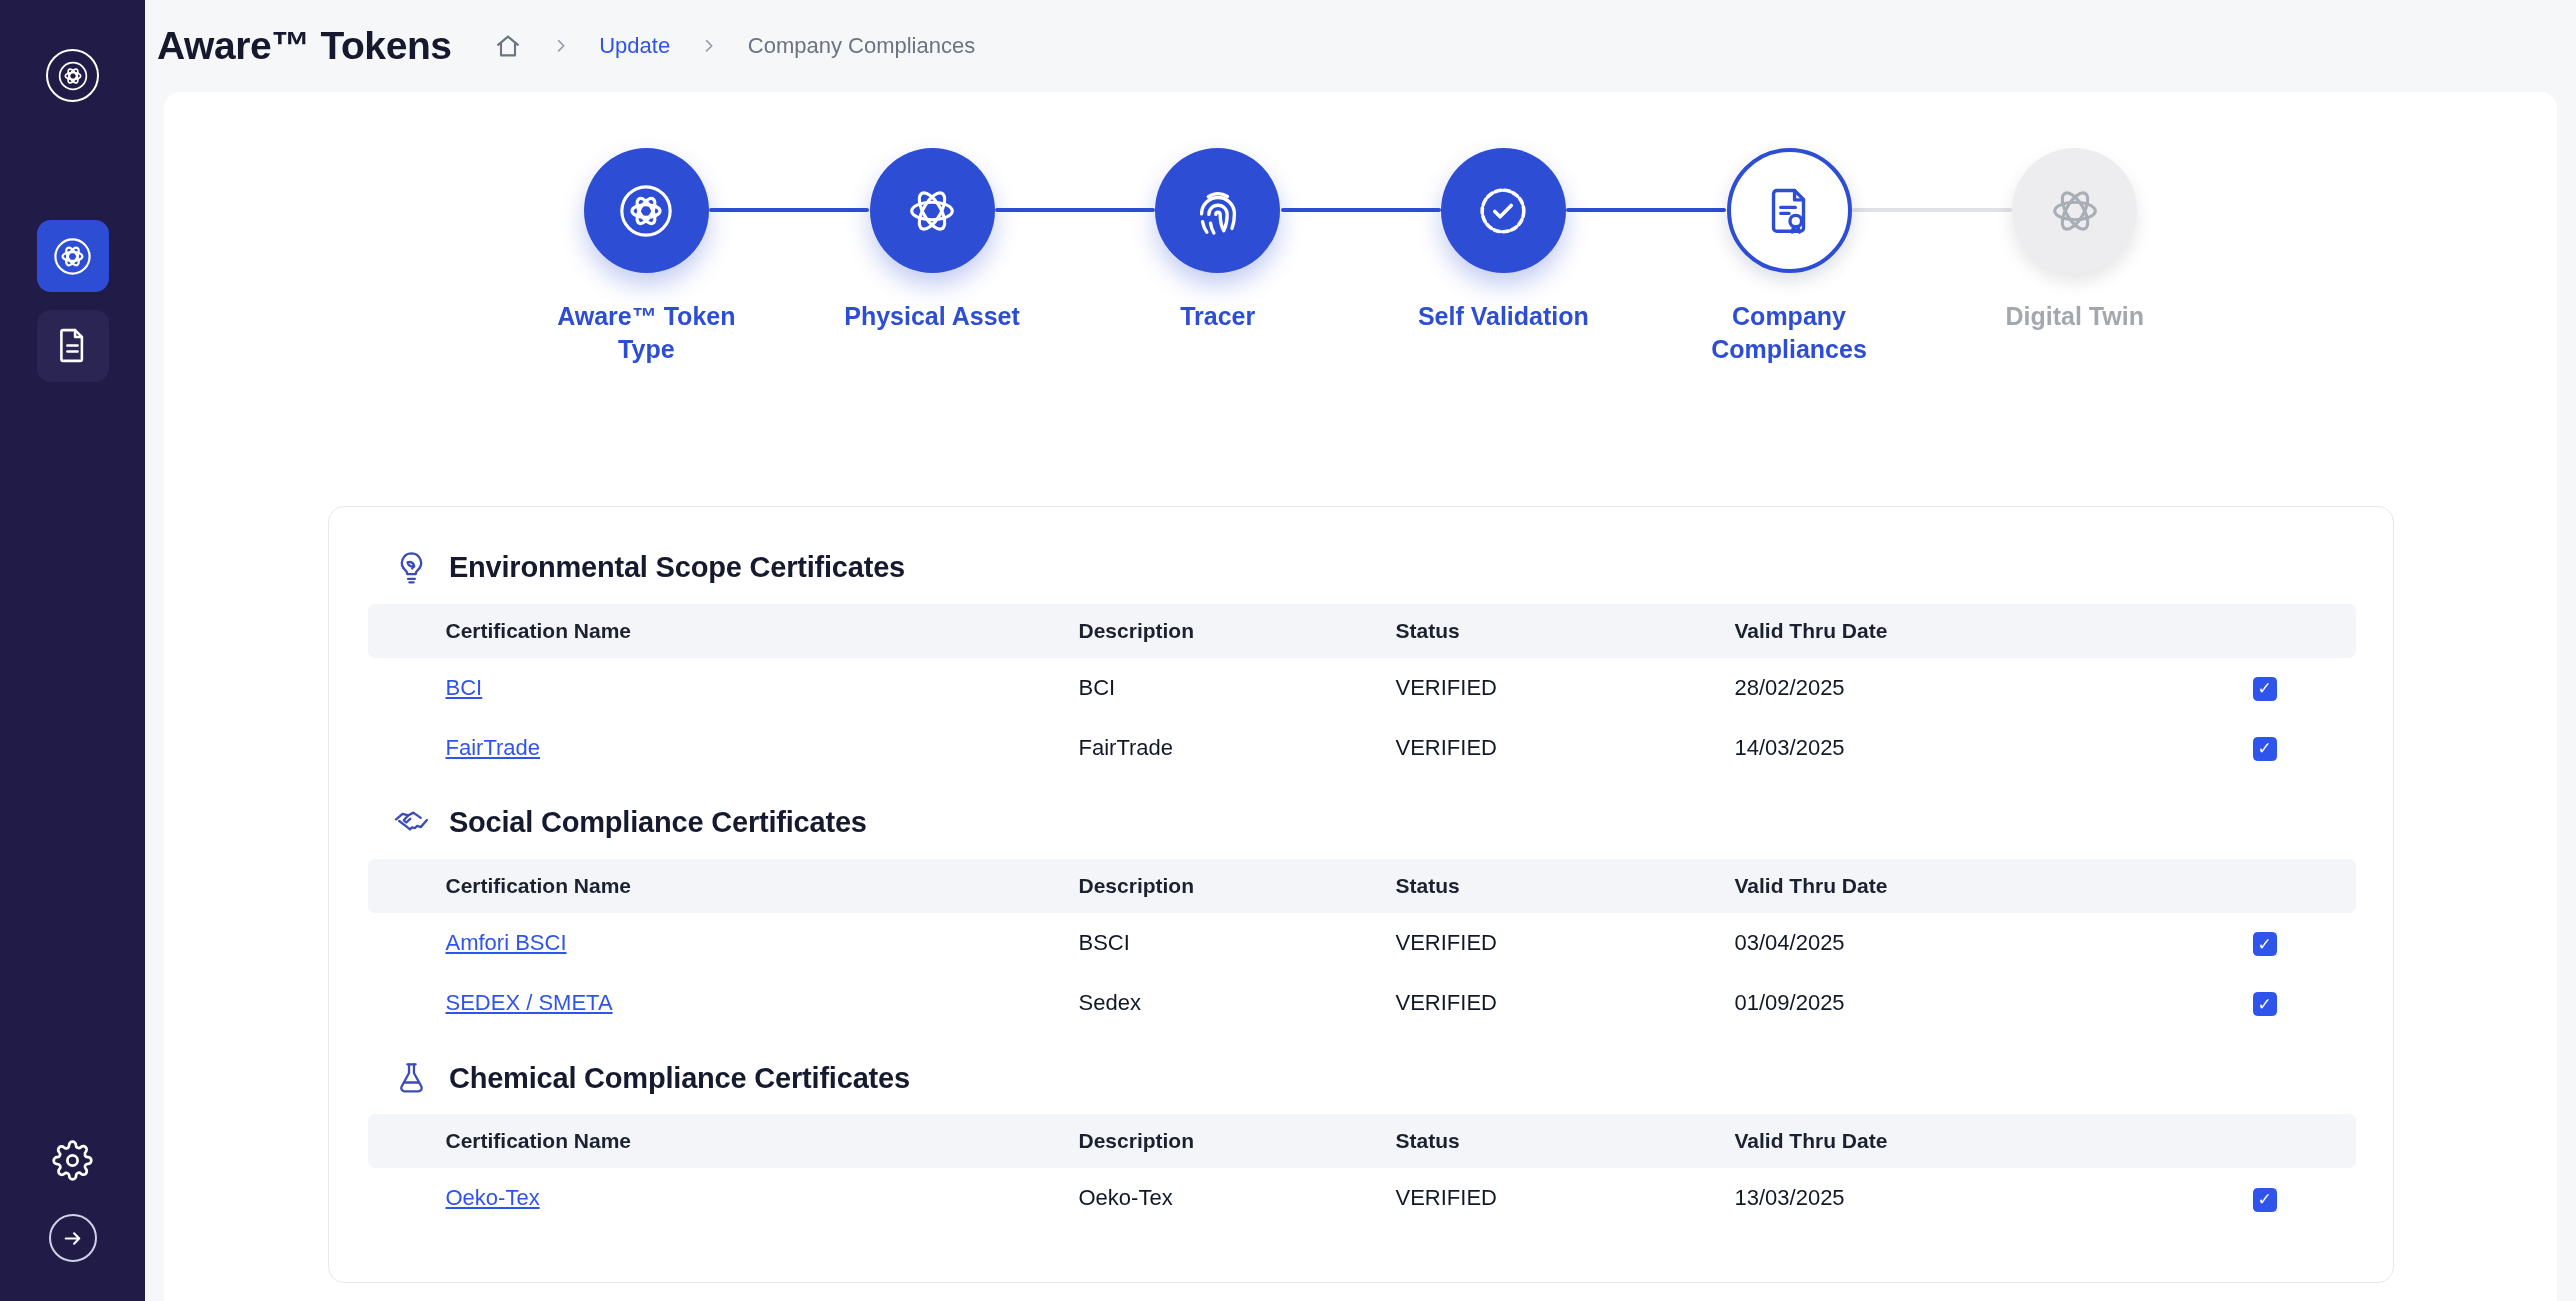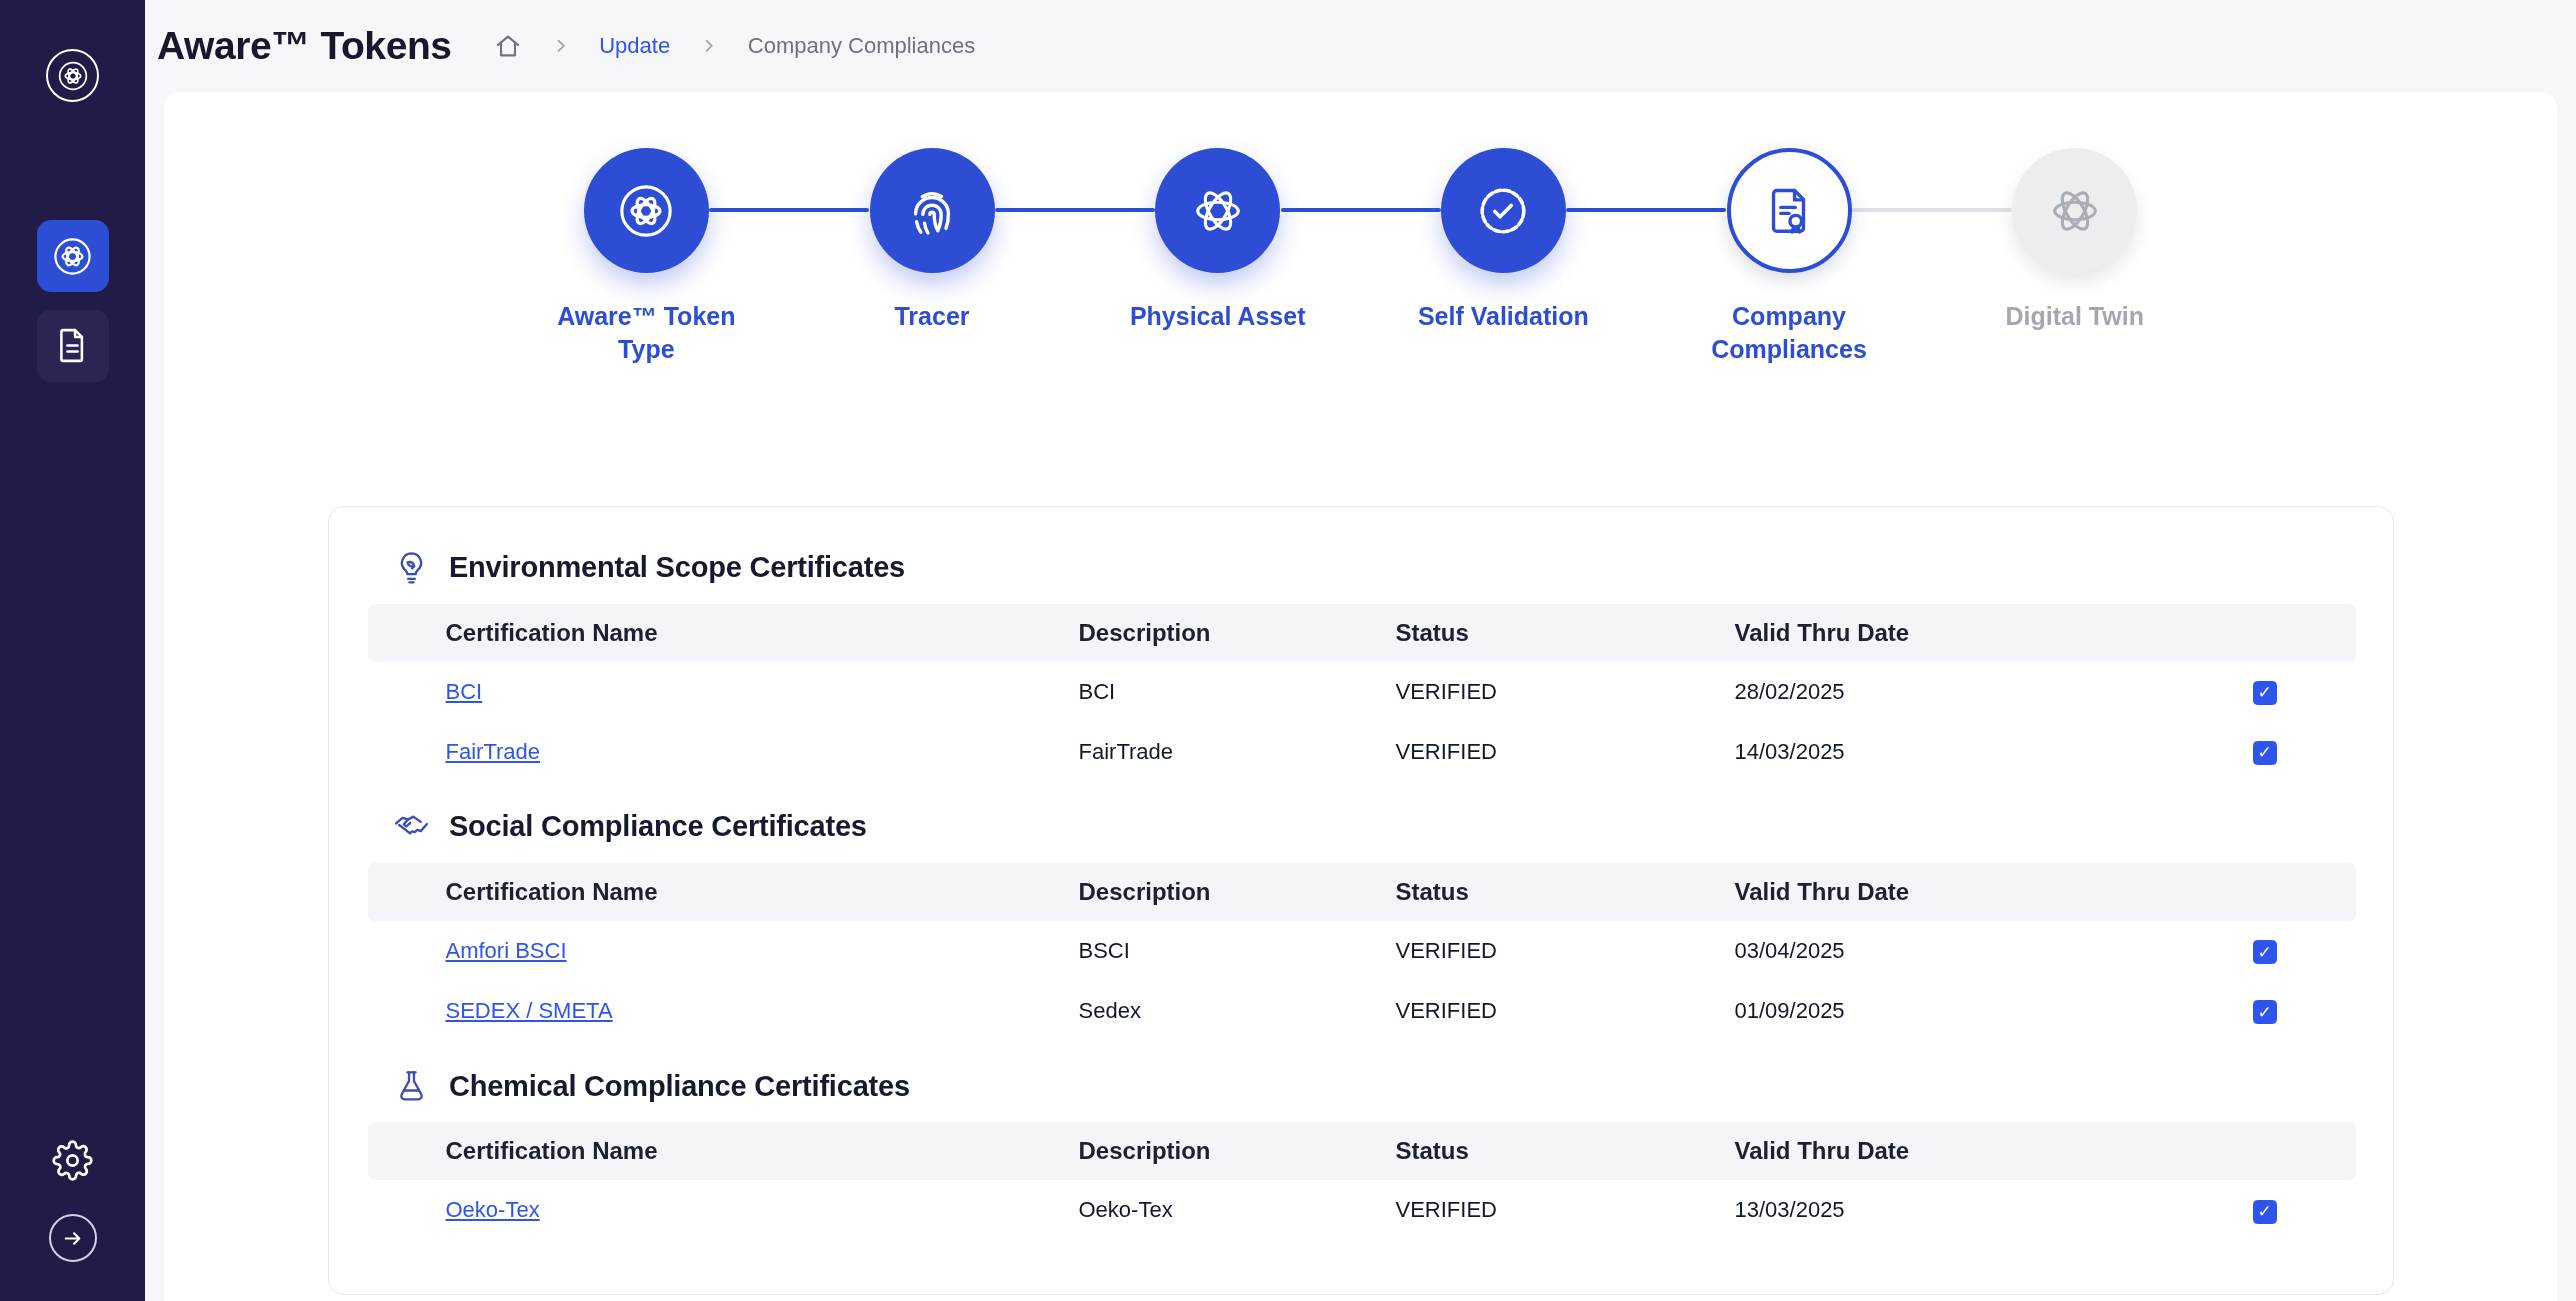--- a/index.html
+++ b/index.html
@@ -55,21 +55,21 @@
 
   
   .cert-card{width:2066px;margin:141px auto 0;border:0.9px solid #e6e8ee;border-radius:16px;background:#fff;padding:35px 39px 53px;}
   .section-header{display:flex;align-items:center;gap:19.4px;padding-left:25px;margin:26.4px 0 17.6px;}
   .cert-section:first-child .section-header{margin-top:7px;}
   .section-icon{color:#3b4db4;display:flex;}
   .section-icon svg{width:37px;height:37px;}
   .section-title{font-size:29px;font-weight:700;color:#161a2e;letter-spacing:-0.2px;}
   .cert-table{width:100%;border-collapse:collapse;table-layout:fixed;}
   .cert-table col.c1{width:711px;} .cert-table col.c2{width:317px;} .cert-table col.c3{width:339px;} .cert-table col.c4{width:344px;} .cert-table col.c5{width:277px;}
-  .cert-table th{background:var(--table-header-bg);font-size:24px;font-weight:700;color:#1b2130;text-align:left;padding:15px 0;}
+  .cert-table th{background:var(--table-header-bg);font-size:21px;font-weight:700;color:#1b2130;text-align:left;padding:15px 0;}
   .cert-table th:first-child{padding-left:78px;border-radius:7px 0 0 7px;}
   .cert-table th:last-child{border-radius:0 7px 7px 0;}
   .cert-table td{font-size:22px;color:var(--text-dark);padding:17px 0;}
   .cert-table td:first-child{padding-left:78px;}
   .cert-link{color:var(--link);text-decoration:underline;}
   .cell-check{text-align:right;padding-right:79px !important;}
   .checkbox{display:inline-flex;width:24px;height:24px;border-radius:4.4px;background:#fff;border:1.8px solid #9ca3af;align-items:center;justify-content:center;cursor:pointer;vertical-align:middle;}
   .checkbox.checked{background:var(--checkbox);border-color:var(--checkbox);}
   .tick{color:#fff;font-size:17px;font-weight:700;line-height:1;}
 </style>
@@ -163,43 +163,43 @@
     <ellipse cx="12" cy="12" rx="5.8" ry="2.6" transform="rotate(60 12 12)"></ellipse>
     <ellipse cx="12" cy="12" rx="5.8" ry="2.6" transform="rotate(120 12 12)"></ellipse>
   </svg>
               </span>
     </div>
     <div class="step-label">Aware™ Token Type</div>
   </div>
           <div class="step complete">
     <div class="step-circle">
       <span class="step-icon" style="display:flex;width:58px;height:58px;">
+                <svg viewBox="0 0 24 24" fill="none" stroke="currentColor" stroke-width="1.3" width="100%" height="100%">
+    <ellipse cx="12" cy="12" rx="8.4" ry="3.6"></ellipse>
+    <ellipse cx="12" cy="12" rx="8.4" ry="3.6" transform="rotate(60 12 12)"></ellipse>
+    <ellipse cx="12" cy="12" rx="8.4" ry="3.6" transform="rotate(120 12 12)"></ellipse>
+  </svg>
+              </span>
+    </div>
+    <div class="step-label">Physical Asset</div>
+  </div>
+          <div class="step complete">
+    <div class="step-circle">
+      <span class="step-icon" style="display:flex;width:58px;height:58px;">
                 <svg viewBox="0 0 24 24" fill="none" stroke="currentColor" stroke-width="1.4" stroke-linecap="round" width="100%" height="100%">
     <path d="M5.2 13.2a6.8 6.8 0 0 1 13.6 0c0 2.2-.3 4.2-1 6"></path>
     <path d="M8.2 13.4a3.8 3.8 0 0 1 7.6 0c0 2.3-.4 4.4-1.2 6.2"></path>
     <path d="M11.1 13.4a.9.9 0 0 1 1.8 0c0 2.7.5 4.9 1.5 6.8"></path>
     <path d="M5.6 16.4c.3 1.7.9 3.2 1.8 4.4"></path>
     <path d="M8.9 17c.2 1.5.7 2.9 1.4 4.1"></path>
     <path d="M8 6.1a7 7 0 0 1 7.9-.1"></path>
   </svg>
               </span>
     </div>
     <div class="step-label">Tracer</div>
-  </div>
-          <div class="step complete">
-    <div class="step-circle">
-      <span class="step-icon" style="display:flex;width:58px;height:58px;">
-                <svg viewBox="0 0 24 24" fill="none" stroke="currentColor" stroke-width="1.3" width="100%" height="100%">
-    <ellipse cx="12" cy="12" rx="8.4" ry="3.6"></ellipse>
-    <ellipse cx="12" cy="12" rx="8.4" ry="3.6" transform="rotate(60 12 12)"></ellipse>
-    <ellipse cx="12" cy="12" rx="8.4" ry="3.6" transform="rotate(120 12 12)"></ellipse>
-  </svg>
-              </span>
-    </div>
-    <div class="step-label">Physical Asset</div>
   </div>
           <div class="step complete">
     <div class="step-circle">
       <span class="step-icon" style="display:flex;width:58px;height:58px;">
                 <svg viewBox="0 0 24 24" fill="none" stroke="currentColor" stroke-width="1.5" stroke-linecap="round" stroke-linejoin="round" width="100%" height="100%">
     <circle cx="12" cy="12" r="8.6" stroke-dasharray="2.4 1.3"></circle>
     <path d="M8.6 12.2l2.2 2.2 4.6-4.7"></path>
   </svg>
               </span>
     </div>

